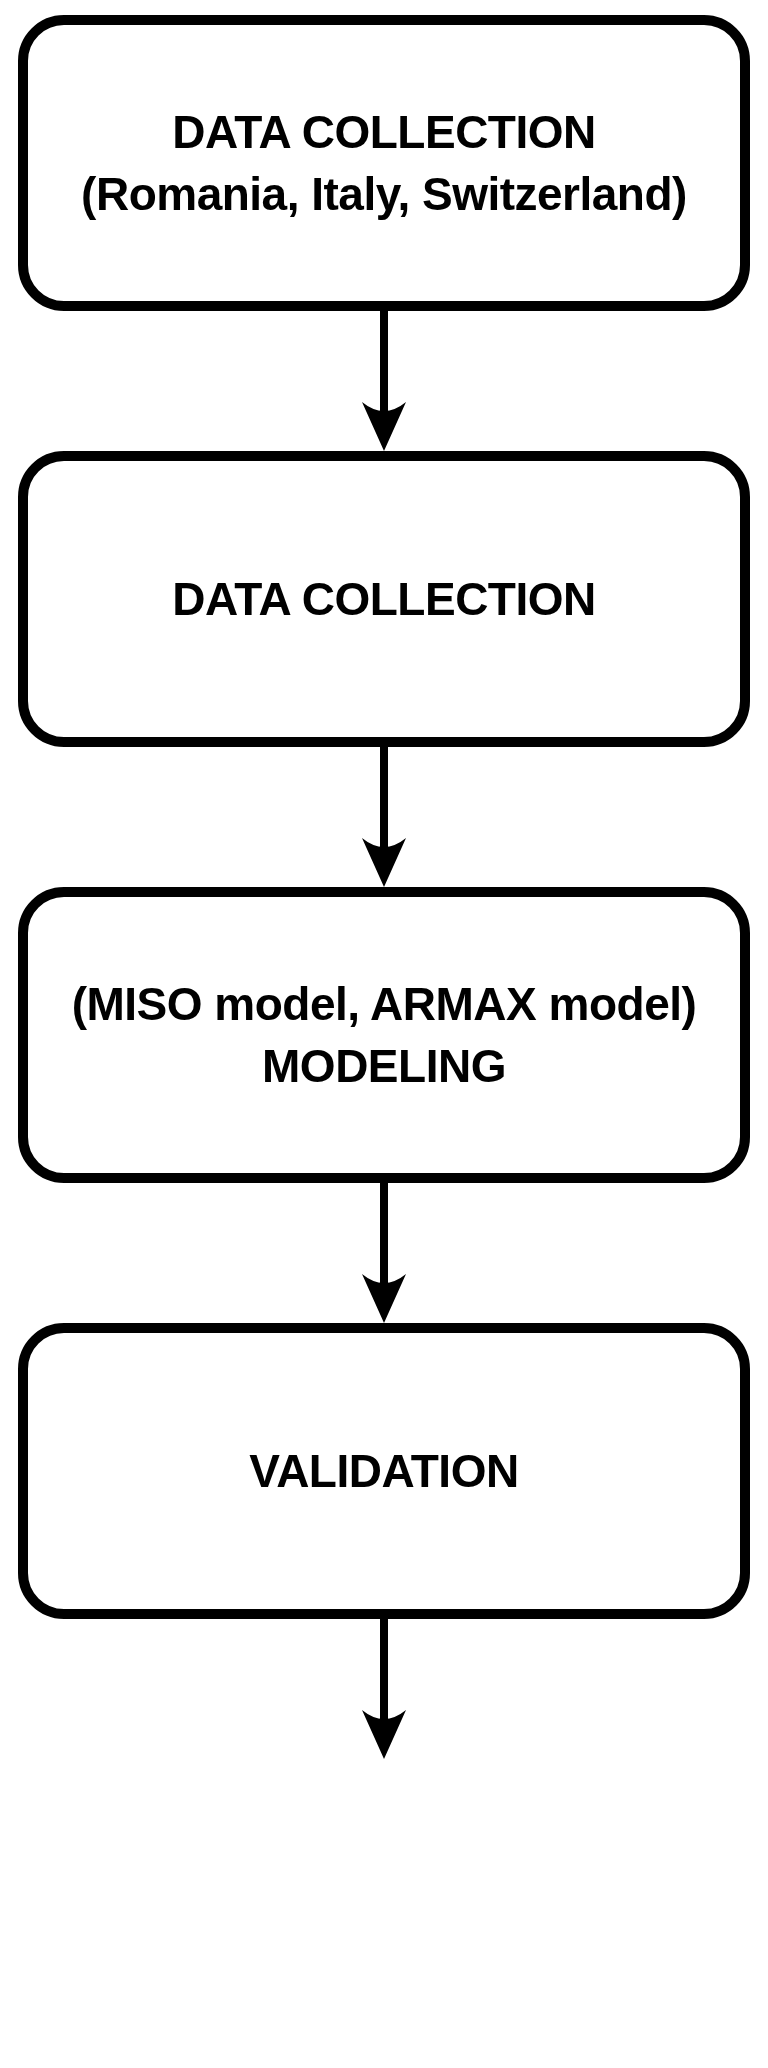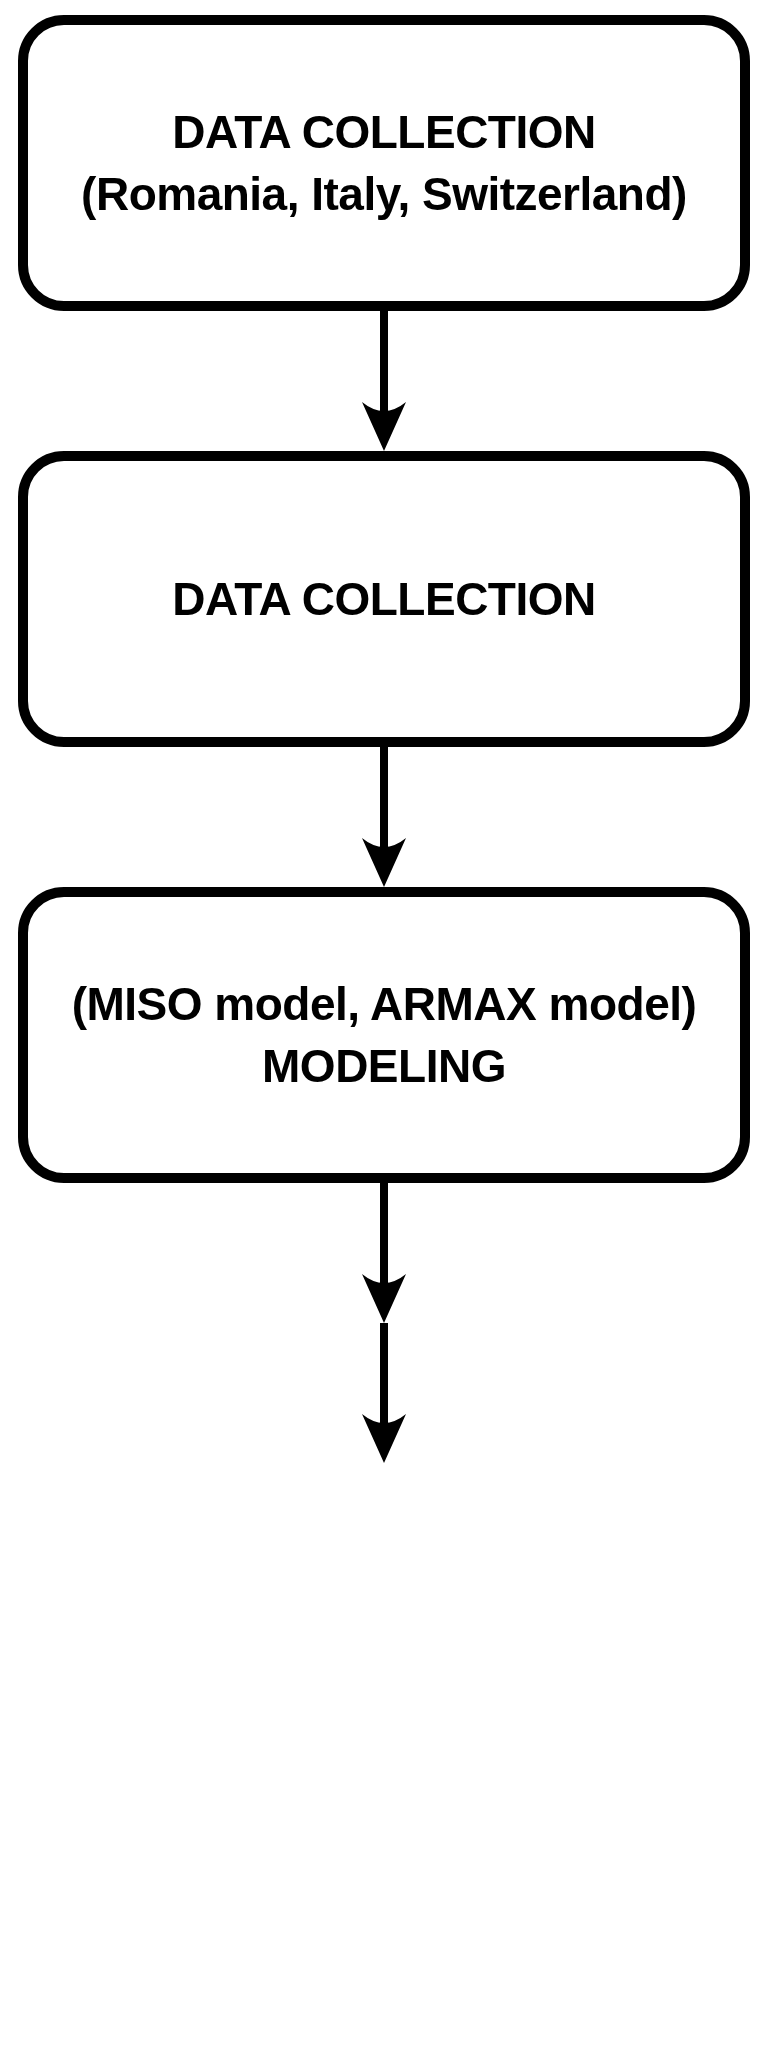--- a/index.html
+++ b/index.html
@@ -91,20 +91,26 @@
       <span class="line">(MISO model, ARMAX model)</span>
       <span class="line">MODELING</span>
     </div>
   </div>
 
   <svg class="arrow" viewBox="0 0 64 140" xmlns="http://www.w3.org/2000/svg">
     <line x1="32" y1="0" x2="32" y2="103" stroke="#000000" stroke-width="8"></line>
     <path d="M32,140 L10,91 Q32,109 54,91 Z" fill="#000000"></path>
   </svg>
 
+  <div class="node">
+    <div class="node-text">
+      <span class="line">VALIDATION</span>
+
+    </div>
+  </div>
 
   <svg class="arrow" viewBox="0 0 64 140" xmlns="http://www.w3.org/2000/svg">
     <line x1="32" y1="0" x2="32" y2="103" stroke="#000000" stroke-width="8"></line>
     <path d="M32,140 L10,91 Q32,109 54,91 Z" fill="#000000"></path>
   </svg>
 
 
 </div>
 
 </body></html>

